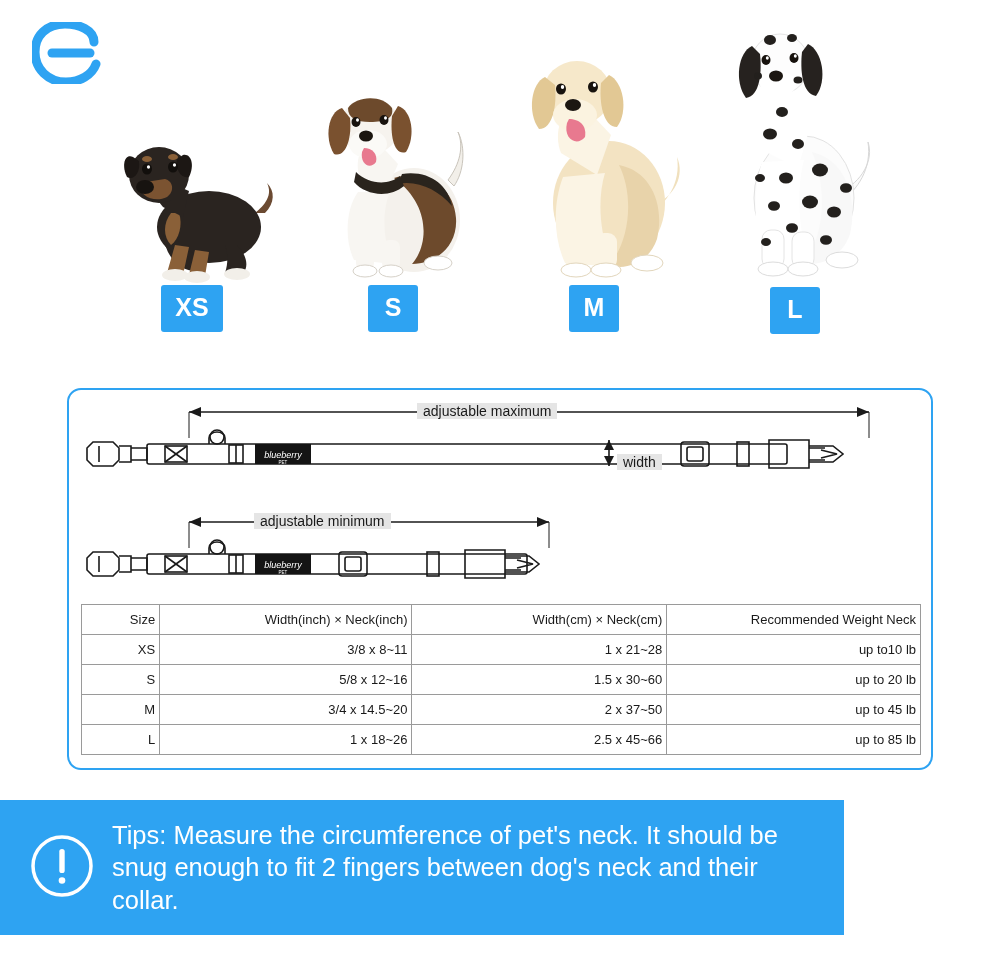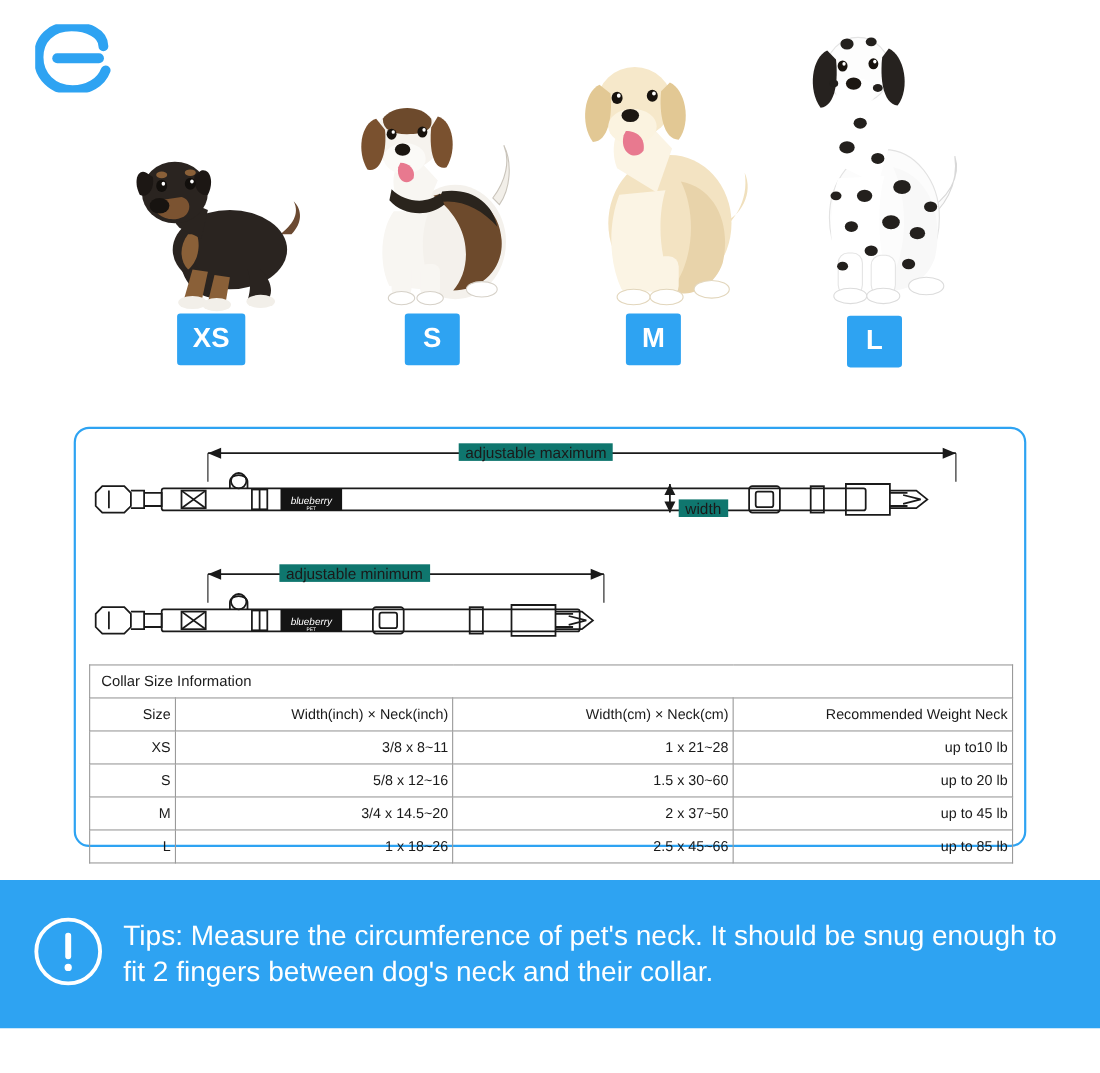--- a/index.html
+++ b/index.html
@@ -72,21 +72,21 @@
     left: 0;
     top: 0;
     width: 862px;
     height: 212px;
   }
 
   .dim-label {
     position: absolute;
     font-size: 14px;
     color: #1a1a1a;
-    background: #0f766e;
+    background: #e5e5e5;
     padding: 0 6px;
     white-space: nowrap;
   }
 
   
   .table-wrap {
     position: absolute;
     left: 12px;
     top: 214px;
     width: 840px;
@@ -116,21 +116,21 @@
   .col-size { width: 72px; }
   .col-in { width: 255px; }
   .col-cm { width: 258px; }
   .col-wt { width: 255px; }
 
   
   .tips {
     position: absolute;
     left: 0;
     top: 800px;
-    width: 1000px;
+    width: 844px;
     height: 135px;
     background: #2ea3f2;
     color: #ffffff;
     display: flex;
     align-items: center;
   }
   .tips-icon {
     margin-left: 30px;
     margin-right: 18px;
     flex: 0 0 auto;
@@ -421,23 +421,20 @@
     </svg>
 
     <div class="dim-label" style="left:348px; top:13px;">adjustable maximum</div>
     <div class="dim-label" style="left:185px; top:123px;">adjustable minimum</div>
     <div class="dim-label" style="left:548px; top:64px;">width</div>
   </div>
 
   <div class="table-wrap">
     <table class="size-table">
       <tbody>
-          <tr class="caption-row">
-        <td colspan="4">Collar Size Information</td>
-      </tr>
       <tr>
         <th class="col-size">Size</th>
         <th class="col-in">Width(inch)  ×  Neck(inch)</th>
         <th class="col-cm">Width(cm)  ×  Neck(cm)</th>
         <th class="col-wt">Recommended Weight Neck</th>
       </tr>
       <tr>
         <td>XS</td>
         <td>3/8 x 8~11</td>
         <td>1 x 21~28</td>

